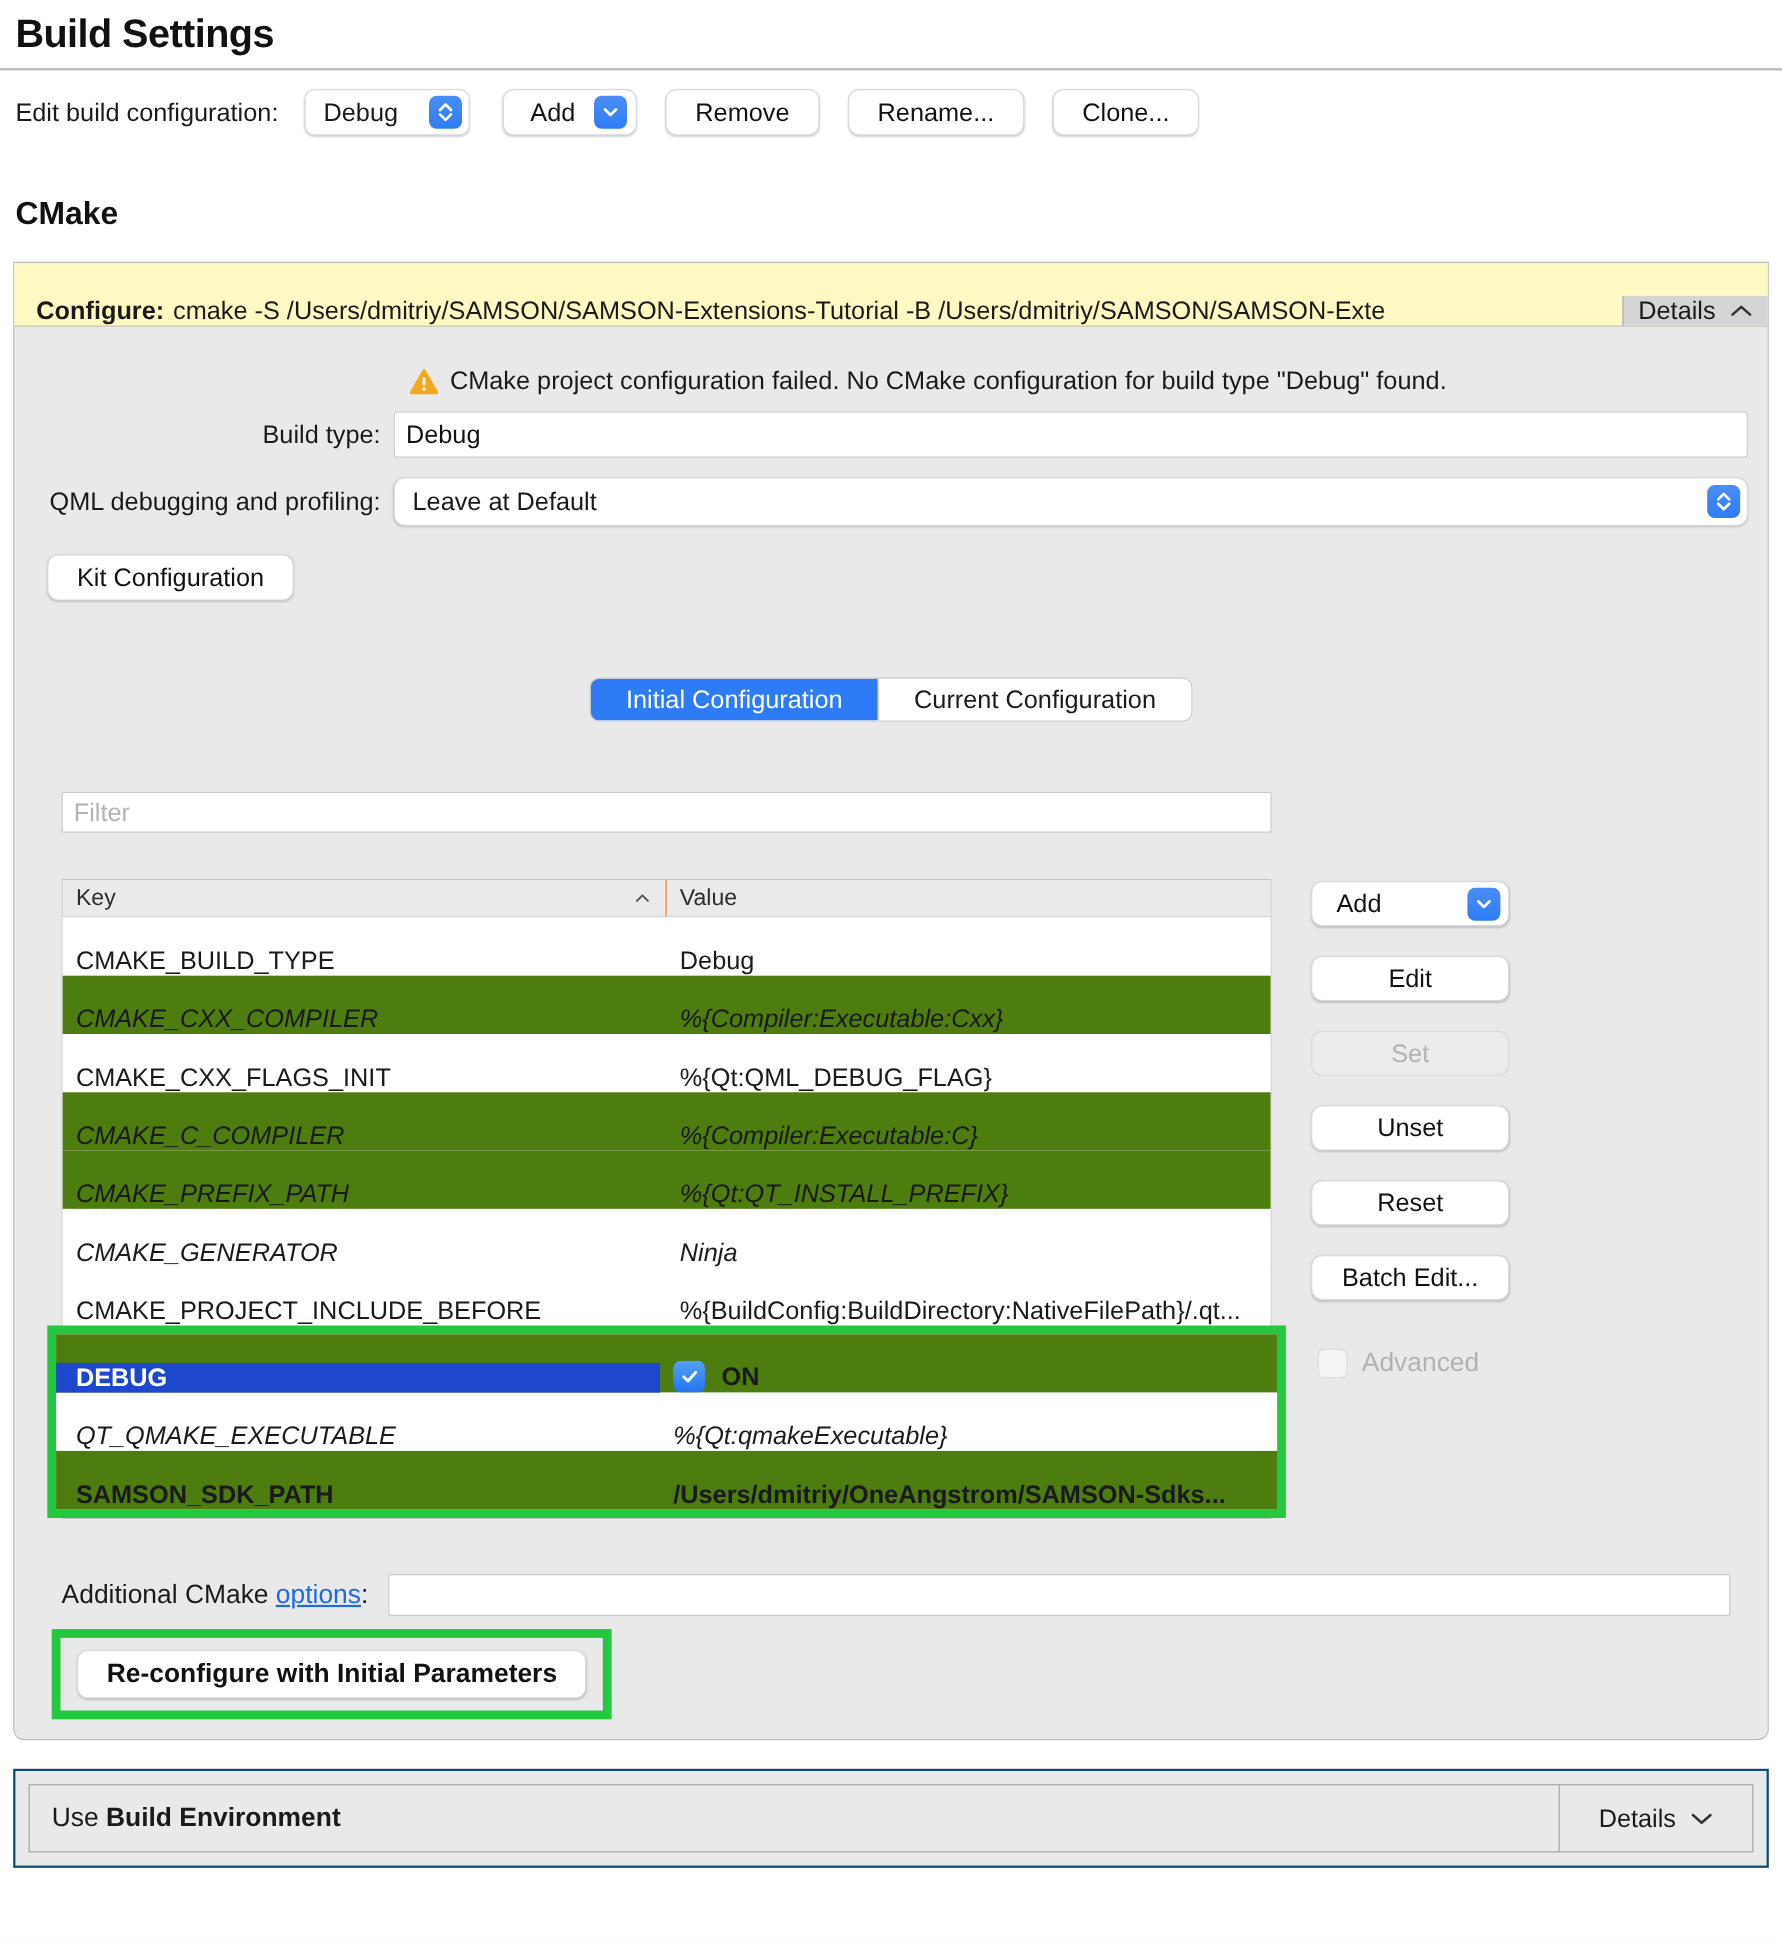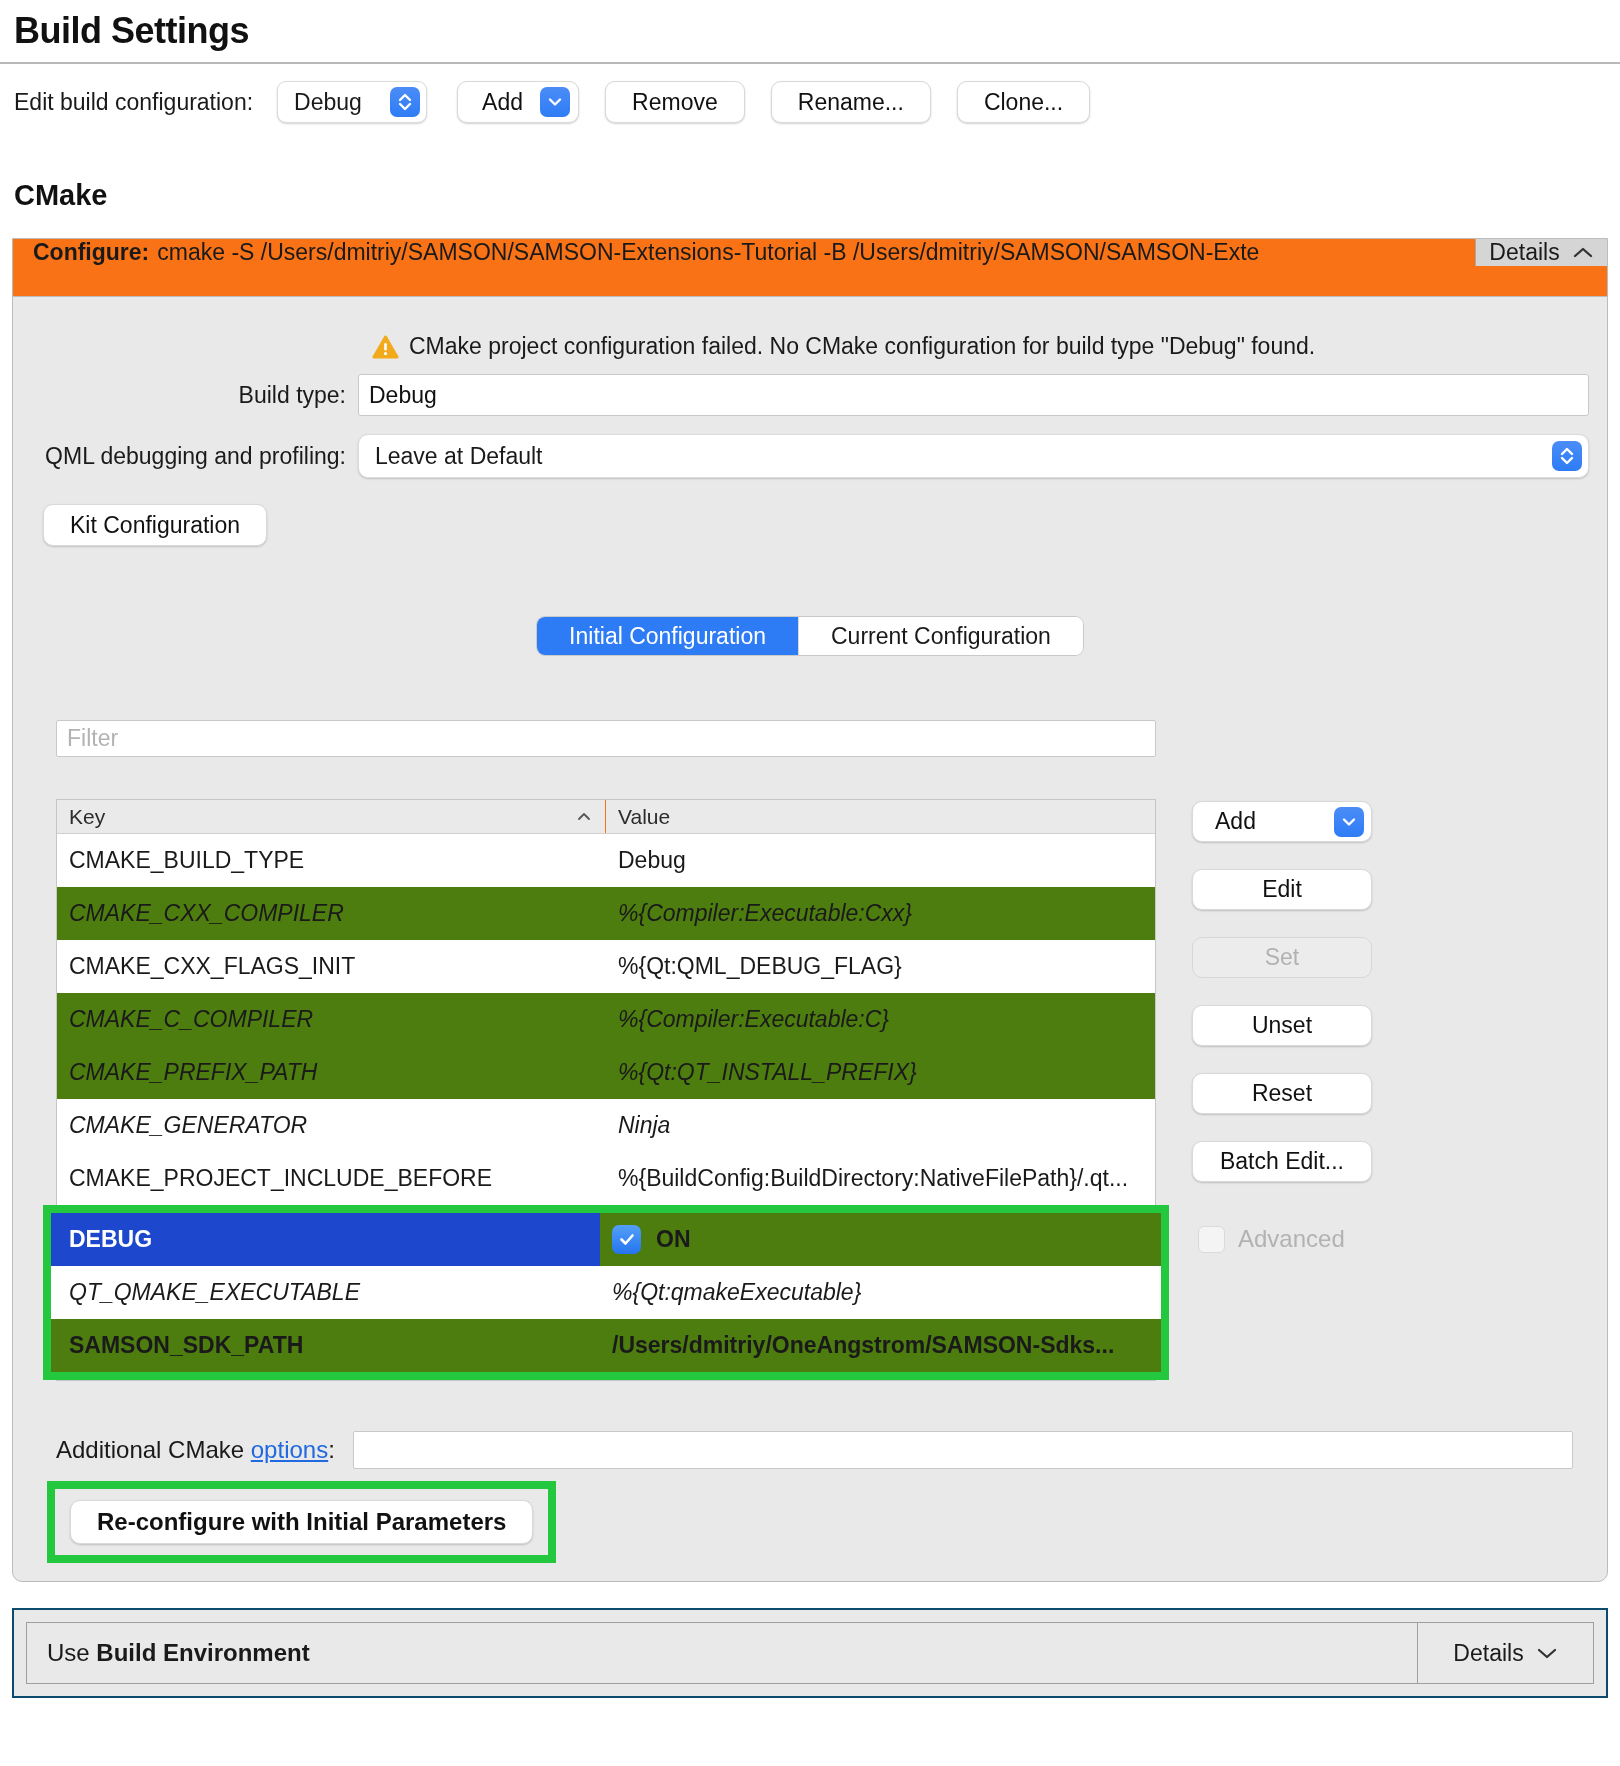--- a/index.html
+++ b/index.html
@@ -38,21 +38,21 @@
   .cfg-toolbar .btn { margin-right:26px; }
 
   .section-title { font-size:29px; font-weight:800; margin:56px 0 0 14px; color:#111; }
 
   
   .panel {
     margin:26px 12px 0 12px; background:#e9e9e9;
     border:1px solid #bcbcbc; border-radius:0 0 10px 10px;
   }
   .panel-header {
-    display:flex; align-items:flex-start; background:#f97316;
+    display:flex; align-items:flex-end; background:#fef9c3;
     border-bottom:1px solid #bdbdbd; height:58px;
   }
   .configure-line {
     flex:1; overflow:hidden; white-space:nowrap; font-size:23px;
     display:flex; align-items:center; padding-left:20px; gap:8px;
   }
   .configure-line b { font-weight:700; }
   .details-btn {
     width:132px; flex:none; background:#d5d5d5; border-left:1px solid #a9a9a9;
     display:flex; align-items:center; justify-content:center; gap:12px;
@@ -91,21 +91,21 @@
   .filter-input { width:1100px; height:37px; margin-top:64px; display:block; border-radius:2px; }
   .filter-input::placeholder { color:#b3b3b3; }
 
   .table-zone { display:flex; margin-top:42px; align-items:flex-start; }
   .kv-table { width:1100px; flex:none; background:#fff; border:1px solid #c6c6c6; font-size:23px; }
   .thead { display:flex; height:34px; background:#eaeaea; border-bottom:1px solid #cfcfcf; color:#2c2c2c; font-size:21px; }
   .thead .hkey { flex:0 0 549px; display:flex; align-items:center; padding-left:12px; border-right:1px solid #f97316; position:relative; }
   .thead .hval { flex:1; display:flex; align-items:center; padding-left:12px; }
   .sort-caret { position:absolute; right:14px; }
 
-  .trow { display:flex; height:53px; background:#fff; }
+  .trow { display:flex; height:53px; background:#fff;align-items:flex-end; }
   .trow.alt { background:#4d7c0f; }
   .trow .tcell { display:flex; align-items:center; padding-left:12px; overflow:hidden; white-space:nowrap; }
   .trow .key { flex:0 0 549px; }
   .trow .val { flex:1; }
   .trow.italic { font-style:italic; }
   .trow.boldrow { font-weight:700; }
   .trow .key.sel { background:var(--selection-blue); color:#fff; font-weight:700; font-style:normal; }
   .green-wrap { border:8px solid var(--highlight-green); margin:0 -14px; }
   .green-wrap .trow .tcell:first-child { padding-left:18px; }
   .checkbox {

